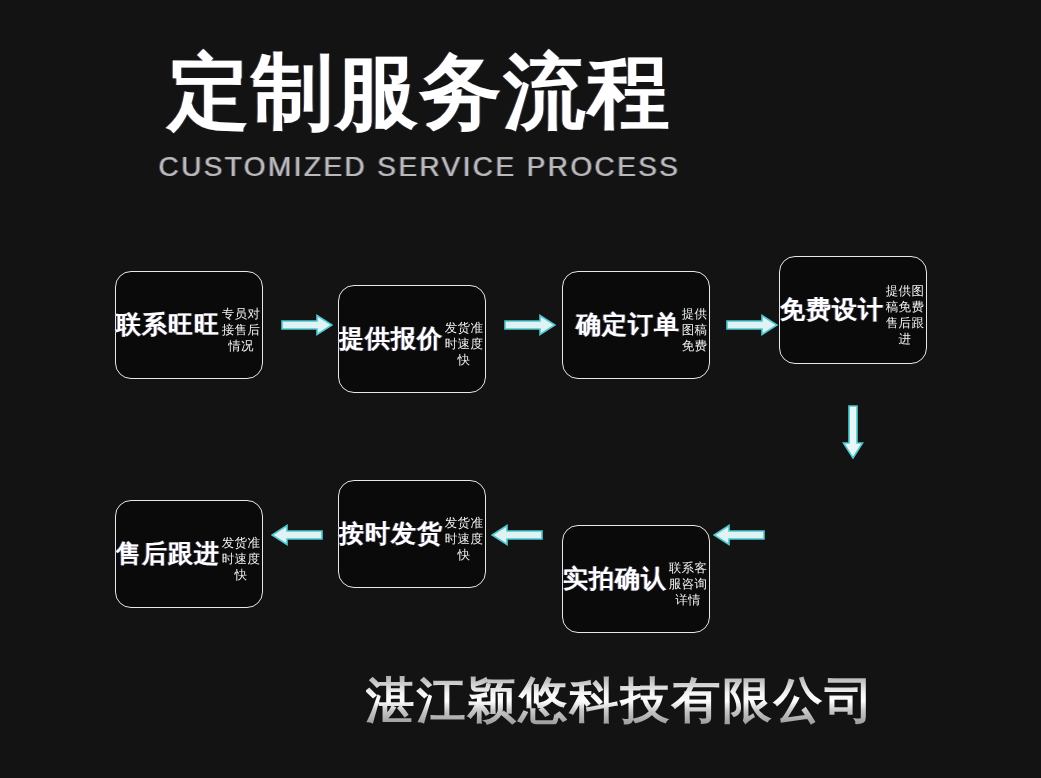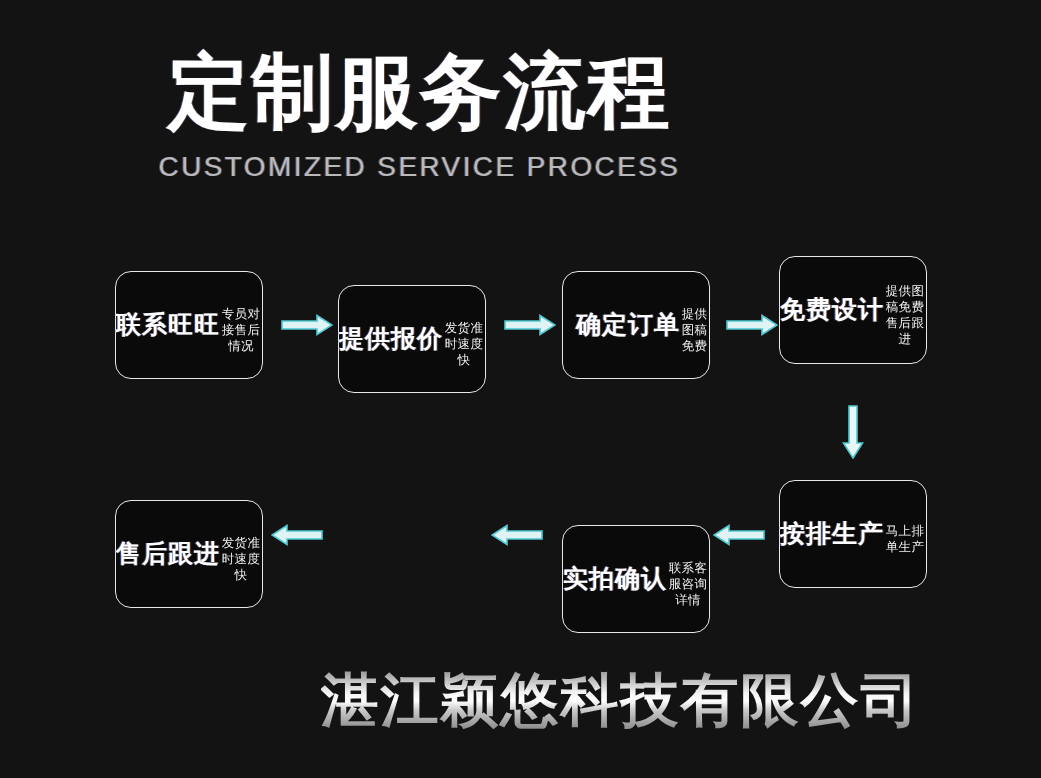--- a/index.html
+++ b/index.html
@@ -113,21 +113,21 @@
     top: 668px;
     width: 1041px;
     text-align: center;
     padding-left: 200px;
     box-sizing: border-box;
   }
   .company-name {
     display: inline-block;
     font-family: "Liberation Serif", serif;
     font-weight: bold;
-    font-size: 58px;
+    font-size: 49px;
     line-height: 66px;
     letter-spacing: 2px;
     background: linear-gradient(180deg, #8e8e8e 0%, #f4f4f4 38%, #ffffff 50%, #c9c9c9 64%, #7c7c7c 100%);
     -webkit-background-clip: text;
     background-clip: text;
     color: transparent;
     -webkit-text-fill-color: transparent;
     text-shadow: none;
     white-space: nowrap;
   }
@@ -180,42 +180,42 @@
     <div class="box-desc">提供图稿免费
 售后跟进</div>
   </div>
 
   <div class="arrow-v" style="left:842px; top:405px;">
     <svg viewBox="0 0 22 54" preserveAspectRatio="none">
       <polygon points="7,1 15,1 15,38 20.5,38 11,53 1.5,38 7,38" fill="#e7f6f7" stroke="#4fc8cf" stroke-width="1.6"></polygon>
     </svg>
   </div>
 
-  <div class="box" style="left:779px; top:480px;">
-    <div class="box-title">按排生产</div>
-    <div class="box-desc">马上排单生产</div>
-  </div>
 
   <div class="arrow-h" style="left:713px; top:524px;">
     <svg viewBox="0 0 52 22" preserveAspectRatio="none">
       <polygon points="51,7 16,7 16,1.5 1,11 16,20.5 16,15 51,15" fill="#dff3f5" stroke="#4fc8cf" stroke-width="1.6"></polygon>
     </svg>
   </div>
 
   <div class="box" style="left:562px; top:480px;margin-top:45px;">
     <div class="box-title">实拍确认</div>
     <div class="box-desc">联系客服咨询详情</div>
   </div>
 
   <div class="arrow-h" style="left:491px; top:524px;">
     <svg viewBox="0 0 52 22" preserveAspectRatio="none">
       <polygon points="51,7 16,7 16,1.5 1,11 16,20.5 16,15 51,15" fill="#dff3f5" stroke="#4fc8cf" stroke-width="1.6"></polygon>
     </svg>
   </div>
 
+  <div class="box" style="left:338px; top:480px;">
+    <div class="box-title">按时发货</div>
+    <div class="box-desc">发货准时速度快</div>
+  </div>
 
   <div class="arrow-h" style="left:271px; top:524px;">
     <svg viewBox="0 0 52 22" preserveAspectRatio="none">
       <polygon points="51,7 16,7 16,1.5 1,11 16,20.5 16,15 51,15" fill="#dff3f5" stroke="#4fc8cf" stroke-width="1.6"></polygon>
     </svg>
   </div>
 
   <div class="box" style="left:115px; top:500px;">
     <div class="box-title">售后跟进</div>
     <div class="box-desc">发货准时速度快</div>

